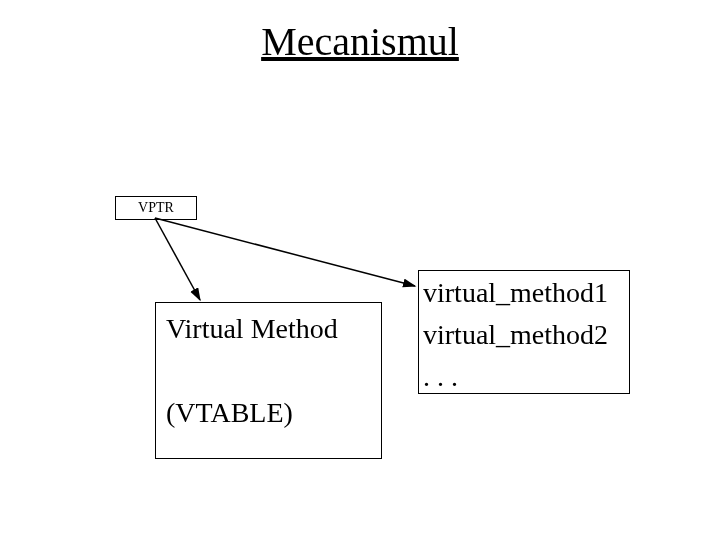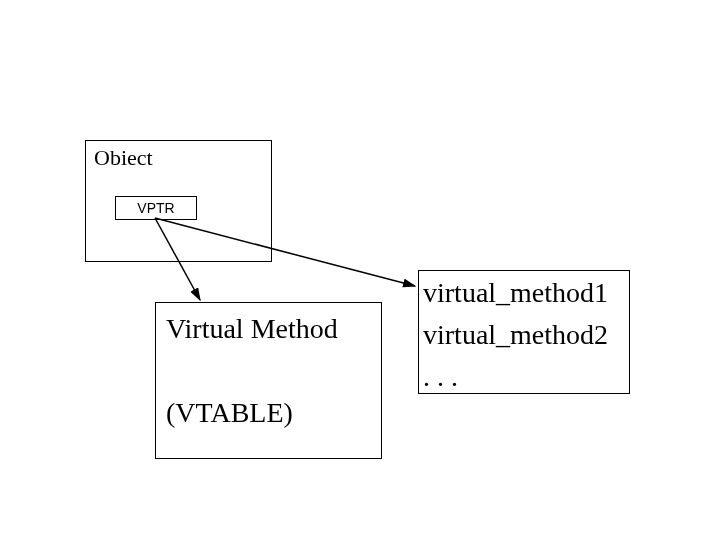--- a/index.html
+++ b/index.html
@@ -1,37 +1,35 @@
 <!DOCTYPE html>
 <html><head>
 <meta charset="utf-8">
 <style>
 html,body{margin:0;padding:0;width:720px;height:540px;background:#fff;font-family:"Times New Roman",serif;color:#000}
 .stage{position:relative;width:720px;height:540px}
 .title{position:absolute;left:0;right:0;top:18px;text-align:center;font-size:40px;text-decoration:underline}
 .box{position:absolute;border:1px solid #000;background:#fff}
 .obj-box{left:85px;top:140px;width:185px;height:120px}
 .obj-label{position:absolute;left:8px;top:4px;font-size:22px}
-.vptr{position:absolute;left:115px;top:196px;width:80px;height:22px;border:1px solid #000;text-align:center;font-family:Liberation Sans, sans-serif;font-size:14px;line-height:22px}
+.vptr{position:absolute;left:115px;top:196px;width:80px;height:22px;border:1px solid #000;text-align:center;font-family:Liberation Serif, serif;font-size:14px;line-height:22px}
 .vtable-box{left:155px;top:302px;width:225px;height:155px}
 .vtable-box .line{position:absolute;left:10px;font-size:28px}
 .l1{top:10px}.l2{top:52px}.l3{top:94px}
 .meth-box{left:418px;top:270px;width:210px;height:122px}
 .meth-box .row{position:absolute;left:4px;font-size:28px}
 .r1{top:6px}.r2{top:48px}.r3{top:90px}
 svg.arrows{position:absolute;left:0;top:0;width:720px;height:540px;pointer-events:none}
 </style>
 </head>
 <body>
 <div class="stage">
 
+<div class="title">Mecanismul</div>
 
-<div class="box obj-box">
-  <div class="obj-label">Obiect</div>
-</div>
 <div class="vptr">VPTR</div>
 
 <div class="box vtable-box">
   <div class="line l1">Virtual Method</div>
   <div class="line l3">(VTABLE)</div>
 </div>
 
 <div class="box meth-box">
   <div class="row r1">virtual_method1</div>
   <div class="row r2">virtual_method2</div>

